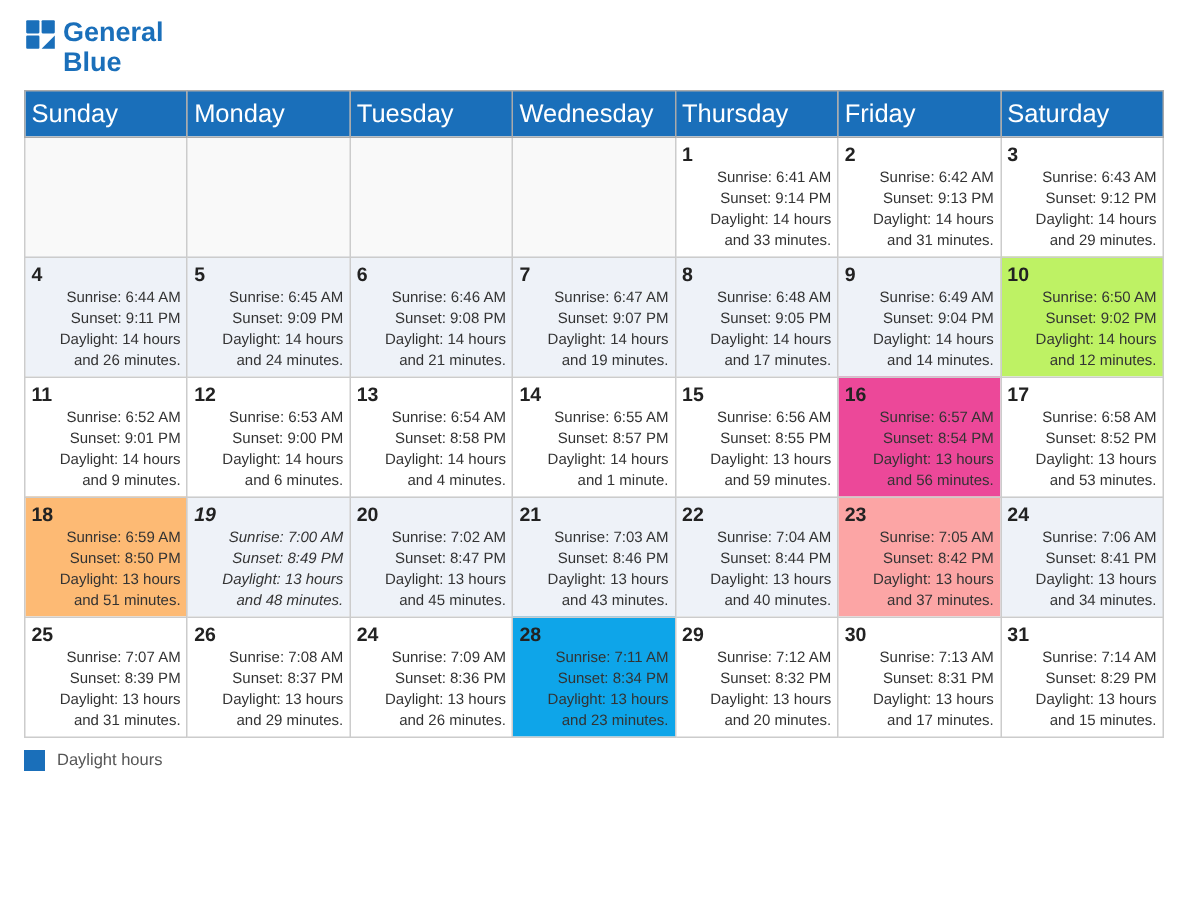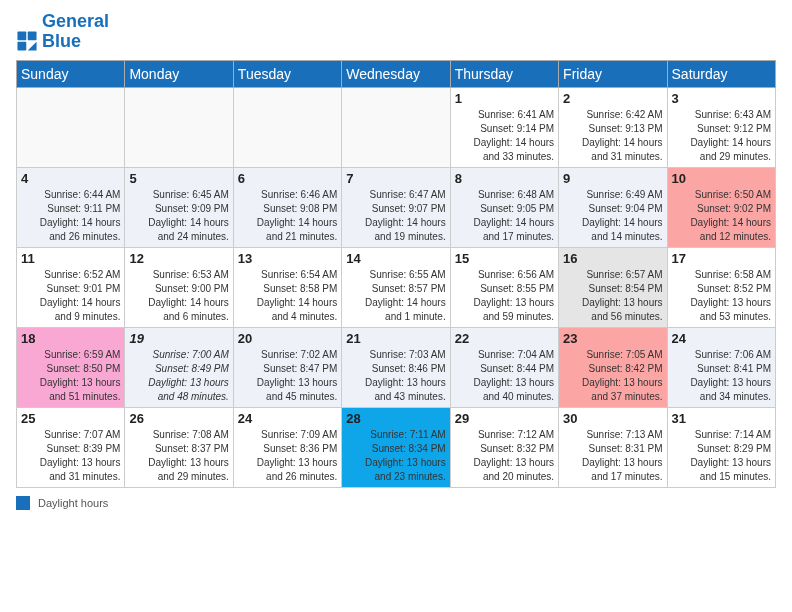--- a/index.html
+++ b/index.html
@@ -17,21 +17,21 @@
       padding: 12px 16px 12px 16px;
     }
     .header {
       display: flex;
       justify-content: space-between;
       align-items: flex-start;
       margin-bottom: 8px;
     }
     .logo {
       display: flex;
-      align-items: flex-end;
+      align-items: flex-start;
       gap: 4px;
     }
     .logo-text {
       font-size: 18px;
       font-weight: bold;
       color: #000;
       line-height: 1.1;
     }
     .logo-text span {
       color: #1a6fba;
@@ -57,21 +57,21 @@
     .calendar {
       width: 100%;
       border-collapse: collapse;
       font-size: 11px;
     }
     .calendar th {
       background: #1a6fba;
       color: #fff;
       padding: 5px 4px;
       text-align: left;
-      font-size: 14px;
+      font-size: 17px;
       font-weight: normal;
       border: 1px solid #aaa;
     }
     .calendar td {
       vertical-align: top;
       border: 1px solid #ccc;
       padding: 3px 4px;
       width: calc(100% / 7);
       min-height: 80px;
       background: #fff;
@@ -184,21 +184,21 @@
             <div class="day-info">Sunrise: 6:47 AM<br>Sunset: 9:07 PM<br>Daylight: 14 hours and 19 minutes.</div>
           </td>
           <td style="background: rgb(238, 242, 248);">
             <span class="day-num">8</span>
             <div class="day-info">Sunrise: 6:48 AM<br>Sunset: 9:05 PM<br>Daylight: 14 hours and 17 minutes.</div>
           </td>
           <td style="background: rgb(238, 242, 248);">
             <span class="day-num">9</span>
             <div class="day-info">Sunrise: 6:49 AM<br>Sunset: 9:04 PM<br>Daylight: 14 hours and 14 minutes.</div>
           </td>
-          <td style="background: #fca5a5;">
+          <td style="background: #bef264;">
             <span class="day-num">10</span>
             <div class="day-info">Sunrise: 6:50 AM<br>Sunset: 9:02 PM<br>Daylight: 14 hours and 12 minutes.</div>
           </td>
         </tr>
         <tr>
           <td style="background: rgb(255, 255, 255);">
             <span class="day-num">11</span>
             <div class="day-info">Sunrise: 6:52 AM<br>Sunset: 9:01 PM<br>Daylight: 14 hours and 9 minutes.</div>
           </td>
           <td style="background: rgb(255, 255, 255);">
@@ -210,31 +210,31 @@
             <div class="day-info">Sunrise: 6:54 AM<br>Sunset: 8:58 PM<br>Daylight: 14 hours and 4 minutes.</div>
           </td>
           <td style="background: rgb(255, 255, 255);">
             <span class="day-num">14</span>
             <div class="day-info">Sunrise: 6:55 AM<br>Sunset: 8:57 PM<br>Daylight: 14 hours and 1 minute.</div>
           </td>
           <td style="background: rgb(255, 255, 255); margin-left: 12px;">
             <span class="day-num">15</span>
             <div class="day-info">Sunrise: 6:56 AM<br>Sunset: 8:55 PM<br>Daylight: 13 hours and 59 minutes.</div>
           </td>
-          <td style="background: #e5e5e5;">
+          <td style="background: #ec4899;">
             <span class="day-num">16</span>
             <div class="day-info">Sunrise: 6:57 AM<br>Sunset: 8:54 PM<br>Daylight: 13 hours and 56 minutes.</div>
           </td>
           <td style="background: rgb(255, 255, 255);">
             <span class="day-num">17</span>
             <div class="day-info">Sunrise: 6:58 AM<br>Sunset: 8:52 PM<br>Daylight: 13 hours and 53 minutes.</div>
           </td>
         </tr>
         <tr>
-          <td style="background: #f9a8d4;">
+          <td style="background: #fdba74;">
             <span class="day-num">18</span>
             <div class="day-info">Sunrise: 6:59 AM<br>Sunset: 8:50 PM<br>Daylight: 13 hours and 51 minutes.</div>
           </td>
           <td style="background: rgb(238, 242, 248); font-style: italic;">
             <span class="day-num">19</span>
             <div class="day-info">Sunrise: 7:00 AM<br>Sunset: 8:49 PM<br>Daylight: 13 hours and 48 minutes.</div>
           </td>
           <td style="background: rgb(238, 242, 248);">
             <span class="day-num">20</span>
             <div class="day-info">Sunrise: 7:02 AM<br>Sunset: 8:47 PM<br>Daylight: 13 hours and 45 minutes.</div>

